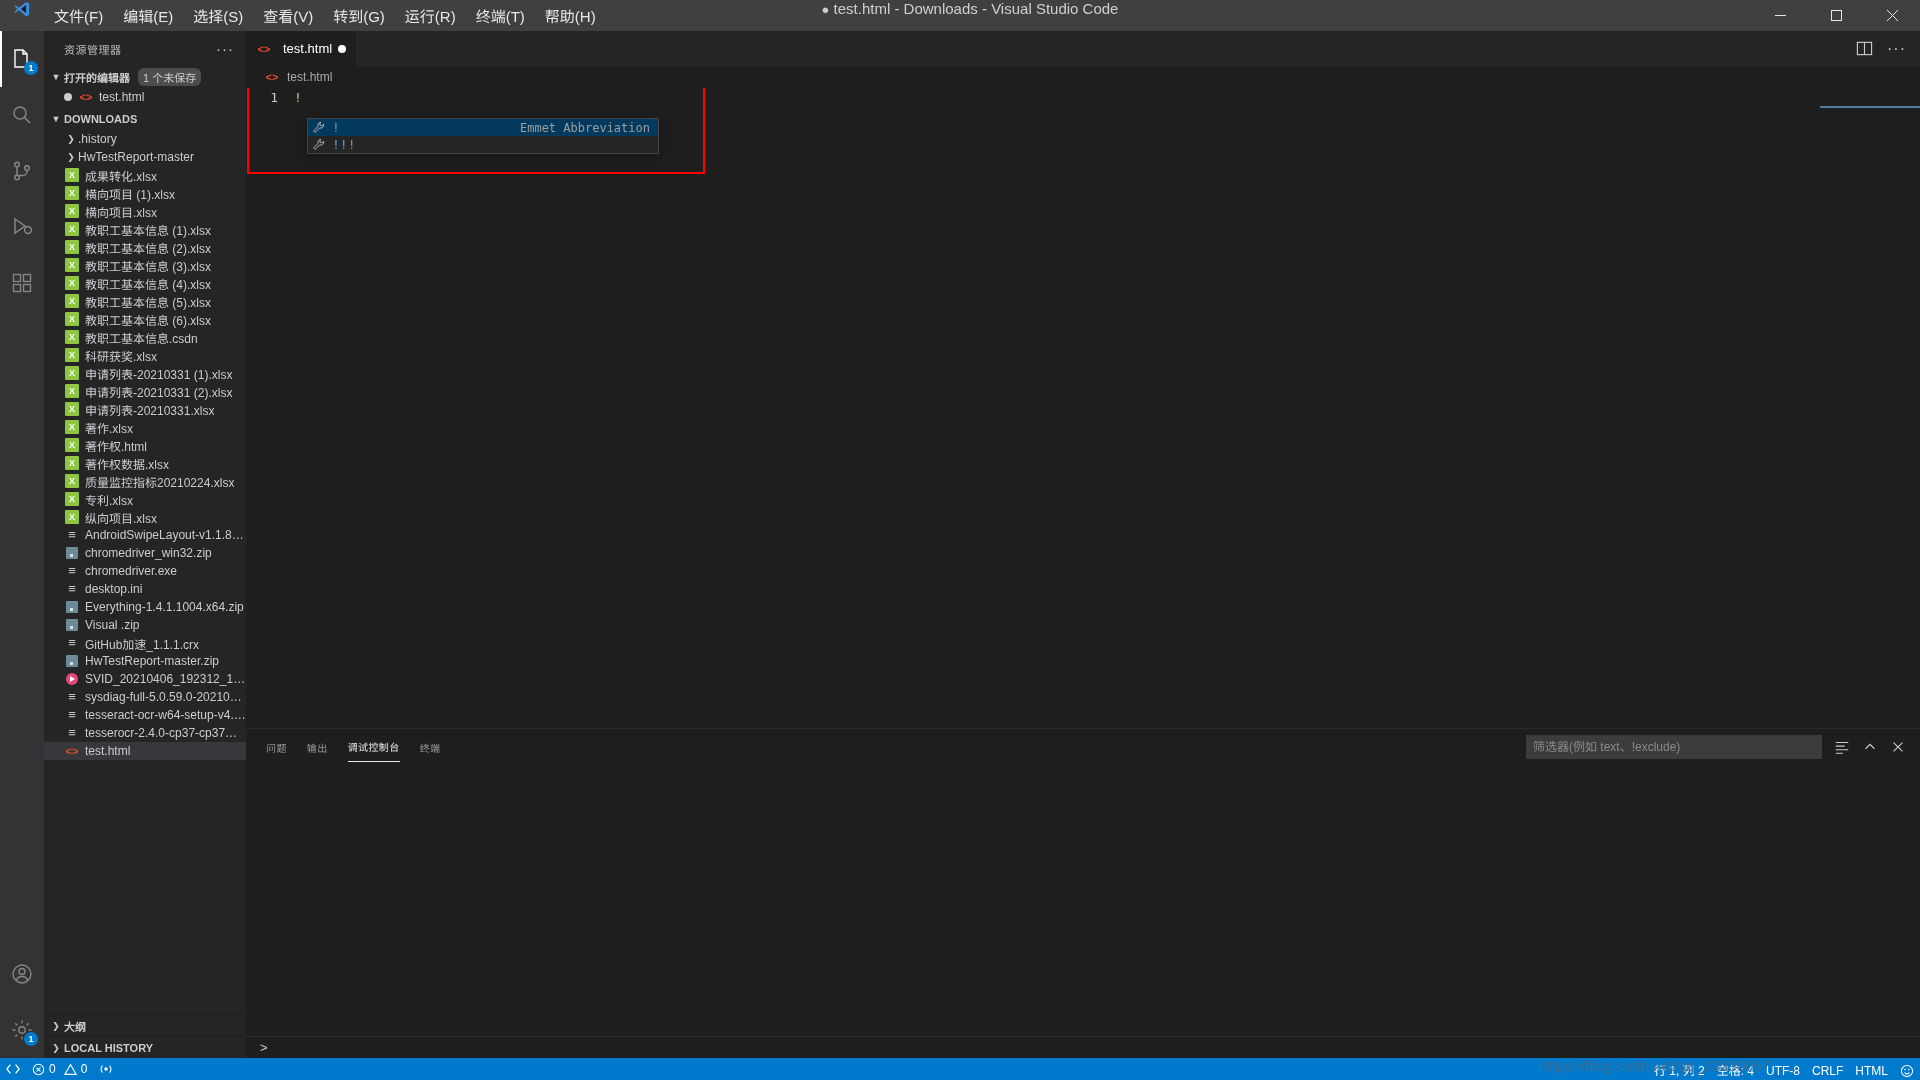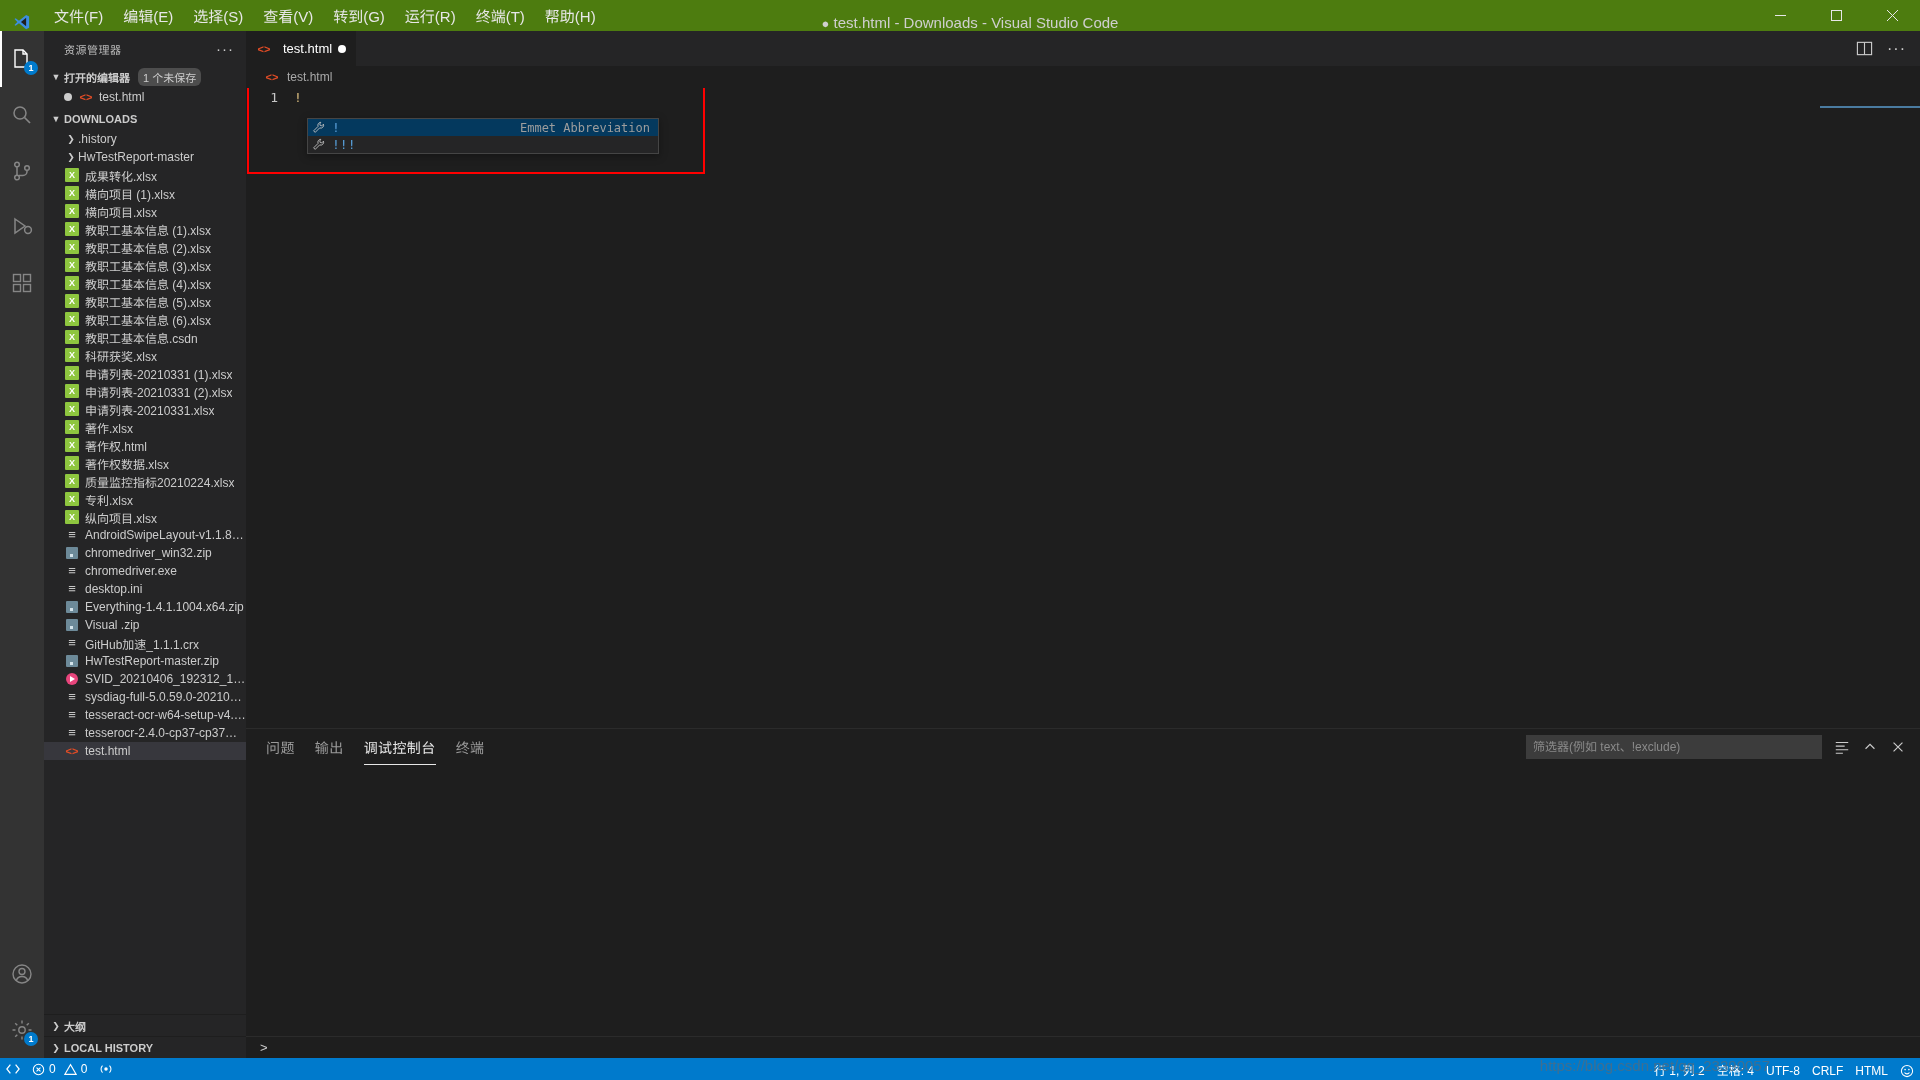--- a/index.html
+++ b/index.html
@@ -7,22 +7,22 @@
     width: 1920px; height: 1080px;
     background: #1e1e1e;
     font-family: "Liberation Sans", "DejaVu Sans", sans-serif;
     overflow: hidden;
     -webkit-font-smoothing: antialiased;
   }
   .app { position: relative; width: 1920px; height: 1080px; display: flex; flex-direction: column; }
 
   
   .titlebar {
-    height: 31px; background: #4d7c0f; color: #cccccc;
-    display: flex; align-items: flex-end; flex: 0 0 31px;
+    height: 31px; background: #404040; color: #cccccc;
+    display: flex; align-items: flex-start; flex: 0 0 31px;
     font-size: 15px; position: relative;
   }
   .vscode-logo { width: 44px; display: flex; align-items: center; justify-content: center; }
   .menubar { display: flex; align-items: center; height: 100%; }
   .menu-item {
     padding: 0 10px; height: 100%; display: flex; align-items: center;
     font-size: 15px; color: #e7e7e7; white-space: nowrap; cursor: default;
   }
   .title-center {
     position: absolute; left: 0; right: 0; text-align: center;
@@ -169,21 +169,21 @@
     position: absolute; border: 2px solid #ff0000; pointer-events: none; z-index: 9;
   }
 
   .minimap-slider {
     position: absolute; right: 0; top: 18px; width: 100px; height: 2px; background: #4a7ba0;
   }
 
   
   .panel { background: #1e1e1e; border-top: 1px solid #2b2b2b; display: flex; flex-direction: column; flex: 0 0 auto; }
   .panel-tabs { height: 35px; display: flex; align-items: center; padding-left: 20px; gap: 20px; flex: 0 0 35px; }
-  .ptab { font-size: 14px; color: #9a9a9a; letter-spacing: .4px; padding: 8px 0 7px; position: relative; }
+  .ptab { font-size: 10px; color: #9a9a9a; letter-spacing: .4px; padding: 8px 0 7px; position: relative; }
   .ptab.active { color: #e7e7e7; border-bottom: 1px solid #e7e7e7; }
   .panel-actions { margin-left: auto; display: flex; align-items: center; gap: 12px; padding-right: 14px; }
   .filter-input {
     width: 296px; height: 24px; background: #3c3c3c; border: 1px solid #3c3c3c;
     color: #cccccc; font-size: 12px; padding: 0 6px; outline: none;
   }
   .filter-input::placeholder { color: #8a8a8a; }
   .panel-body { flex: 1; position: relative; min-height: 0; }
   .console-prompt {
     position: absolute; left: 0; bottom: 0; height: 22px; width: 100%;

